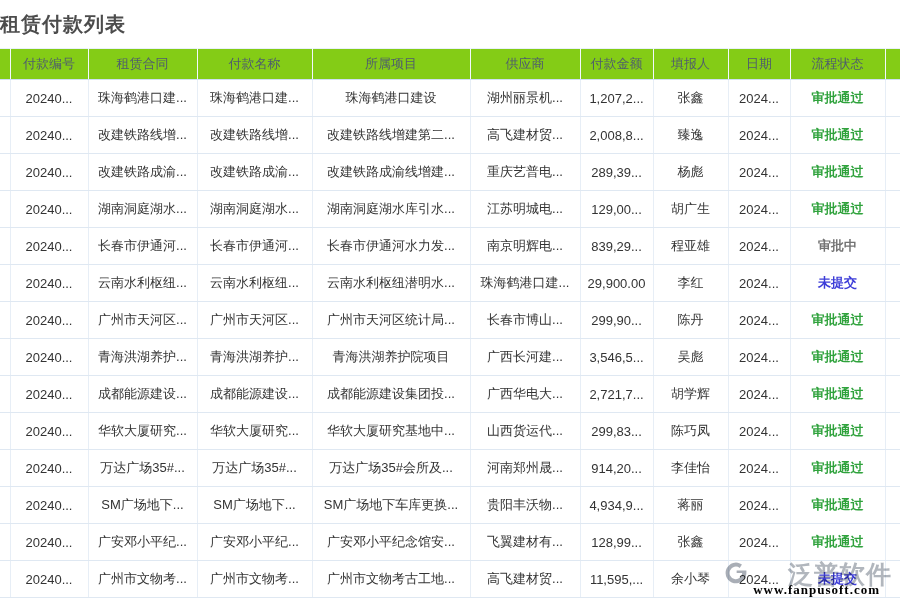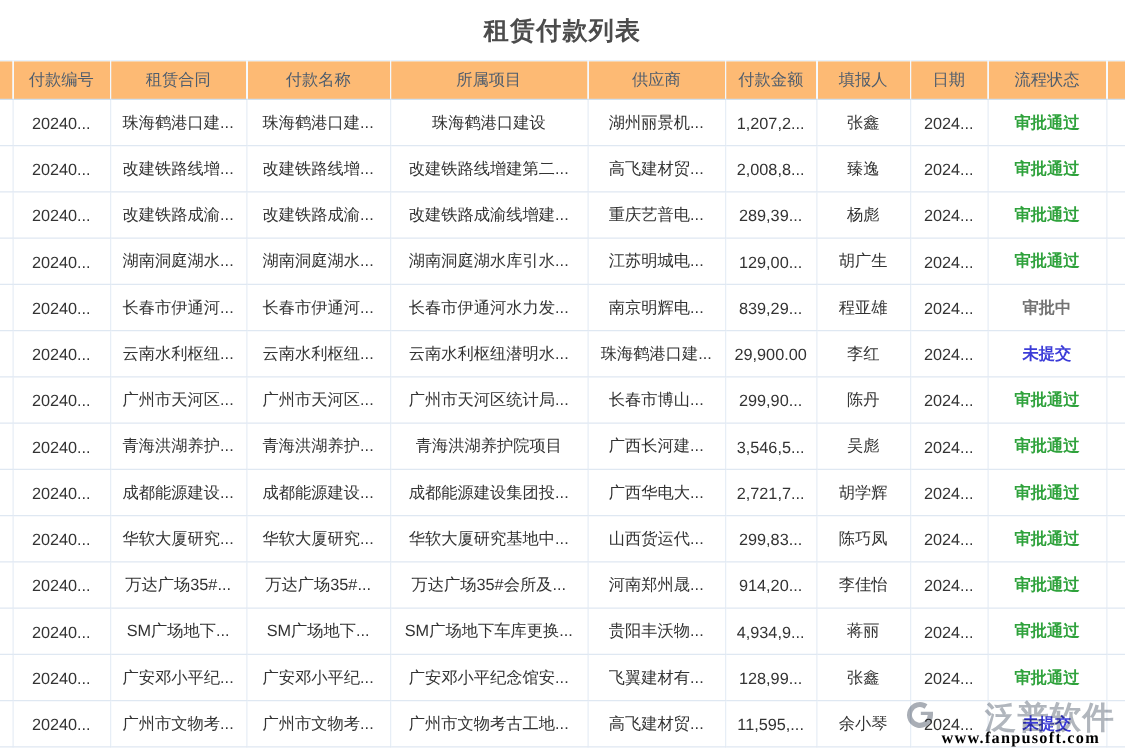--- a/index.html
+++ b/index.html
@@ -3,29 +3,29 @@
 <meta charset="utf-8">
 <style>
   html,body{margin:0;padding:0;}
   body{
     width:900px;height:600px;overflow:hidden;background:#ffffff;
     font-family:"Liberation Sans","DejaVu Sans",sans-serif;
     position:relative;
   }
   .page-title{
     margin:0;padding:11px 0 9px 0;height:28px;
-    text-align:center;font-size:20px;font-weight:bold;color:#4c4c4c;
+    text-align:left;font-size:20px;font-weight:bold;color:#4c4c4c;
     letter-spacing:1px;
   }
   table.grid{
     border-collapse:collapse;table-layout:fixed;width:900px;
     font-size:13px;
   }
   table.grid th{
-    background:#fdba74;color:#4f5d6d;font-weight:normal;
+    background:#84cc16;color:#4f5d6d;font-weight:normal;
     height:30px;padding:0;text-align:center;font-size:13px;
     border-right:1px solid #f2f8fe;border-top:1px solid #e8f1fa;
     border-bottom:1px solid #cfe0f0;
     overflow:hidden;white-space:nowrap;
   }
   table.grid td{
     height:36px;padding:0 4px;background:#ffffff;
     border-bottom:1px solid #dfe8f2;border-right:1px solid #e7eef6;
     overflow:hidden;white-space:nowrap;text-overflow:clip;
     color:#333333;text-align:center;

